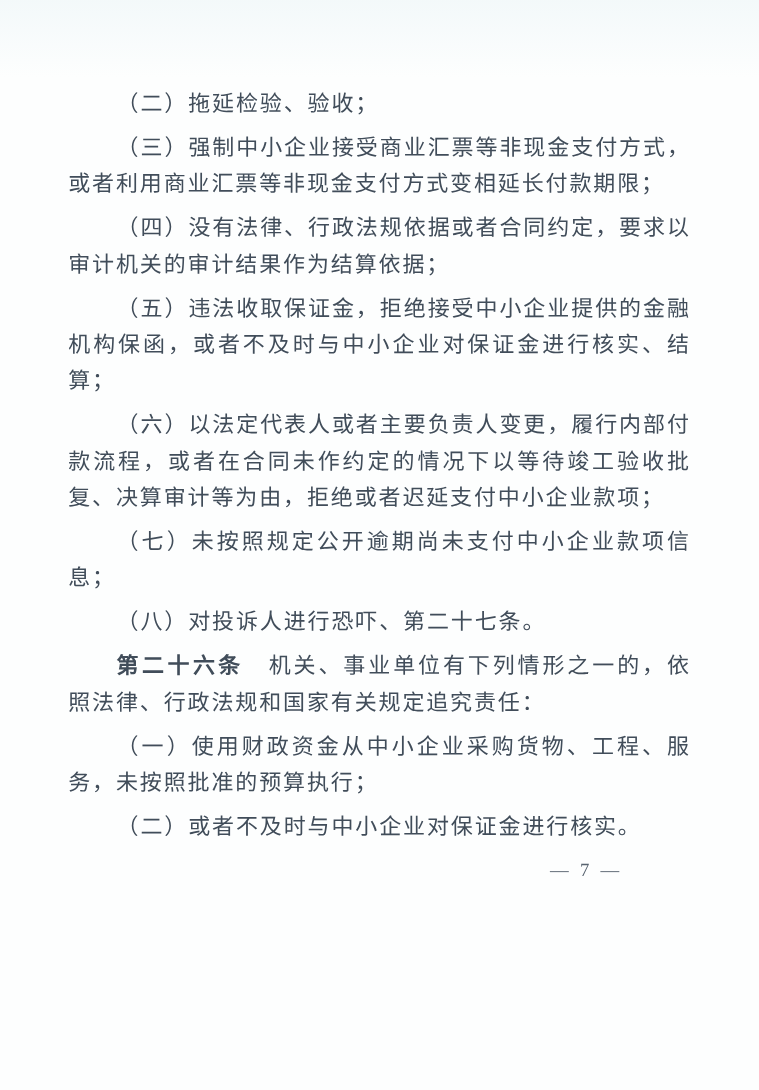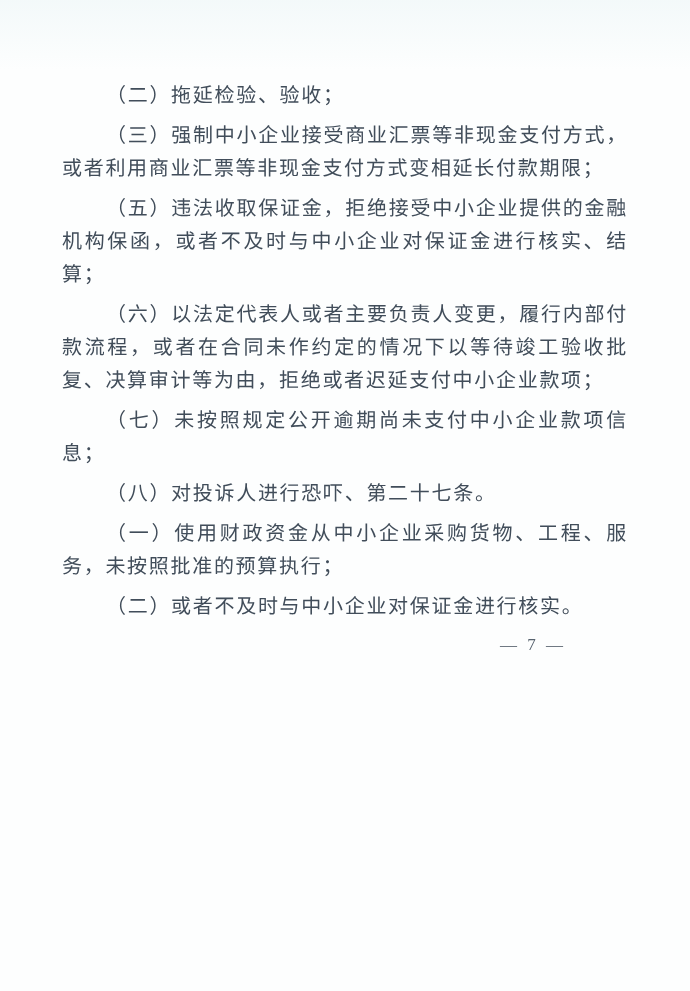--- a/index.html
+++ b/index.html
@@ -63,29 +63,31 @@
 <body>
 
 <div class="page">
   <div class="scan-artifact"></div>
 
   <div class="content">
     <p class="para"><span class="article-number"></span><span>（二）拖延检验、验收；</span></p>
 
     <p class="para"><span class="article-number"></span><span>（三）强制中小企业接受商业汇票等非现金支付方式，或者利用商业汇票等非现金支付方式变相延长付款期限；</span></p>
 
+    <p class="para"><span class="article-number"></span><span>（四）没有法律、行政法规依据或者合同约定，要求以审计机关的审计结果作为结算依据；</span></p>
 
     <p class="para"><span class="article-number"></span><span>（五）违法收取保证金，拒绝接受中小企业提供的金融机构保函，或者不及时与中小企业对保证金进行核实、结算；</span></p>
 
     <p class="para"><span class="article-number"></span><span>（六）以法定代表人或者主要负责人变更，履行内部付款流程，或者在合同未作约定的情况下以等待竣工验收批复、决算审计等为由，拒绝或者迟延支付中小企业款项；</span></p>
 
     <p class="para"><span class="article-number"></span><span>（七）未按照规定公开逾期尚未支付中小企业款项信息；</span></p>
 
     <p class="para"><span class="article-number"></span><span>（八）对投诉人进行恐吓、第二十七条。</span></p>
 
+    <p class="para"><span class="article-number">第二十六条</span><span>　机关、事业单位有下列情形之一的，依照法律、行政法规和国家有关规定追究责任：</span></p>
 
     <p class="para"><span class="article-number"></span><span>（一）使用财政资金从中小企业采购货物、工程、服务，未按照批准的预算执行；</span></p>
 
     <p class="para"><span class="article-number"></span><span>（二）或者不及时与中小企业对保证金进行核实。</span></p>
 
   </div>
 
   <div class="footer">— 7 —</div>
 </div>
 

